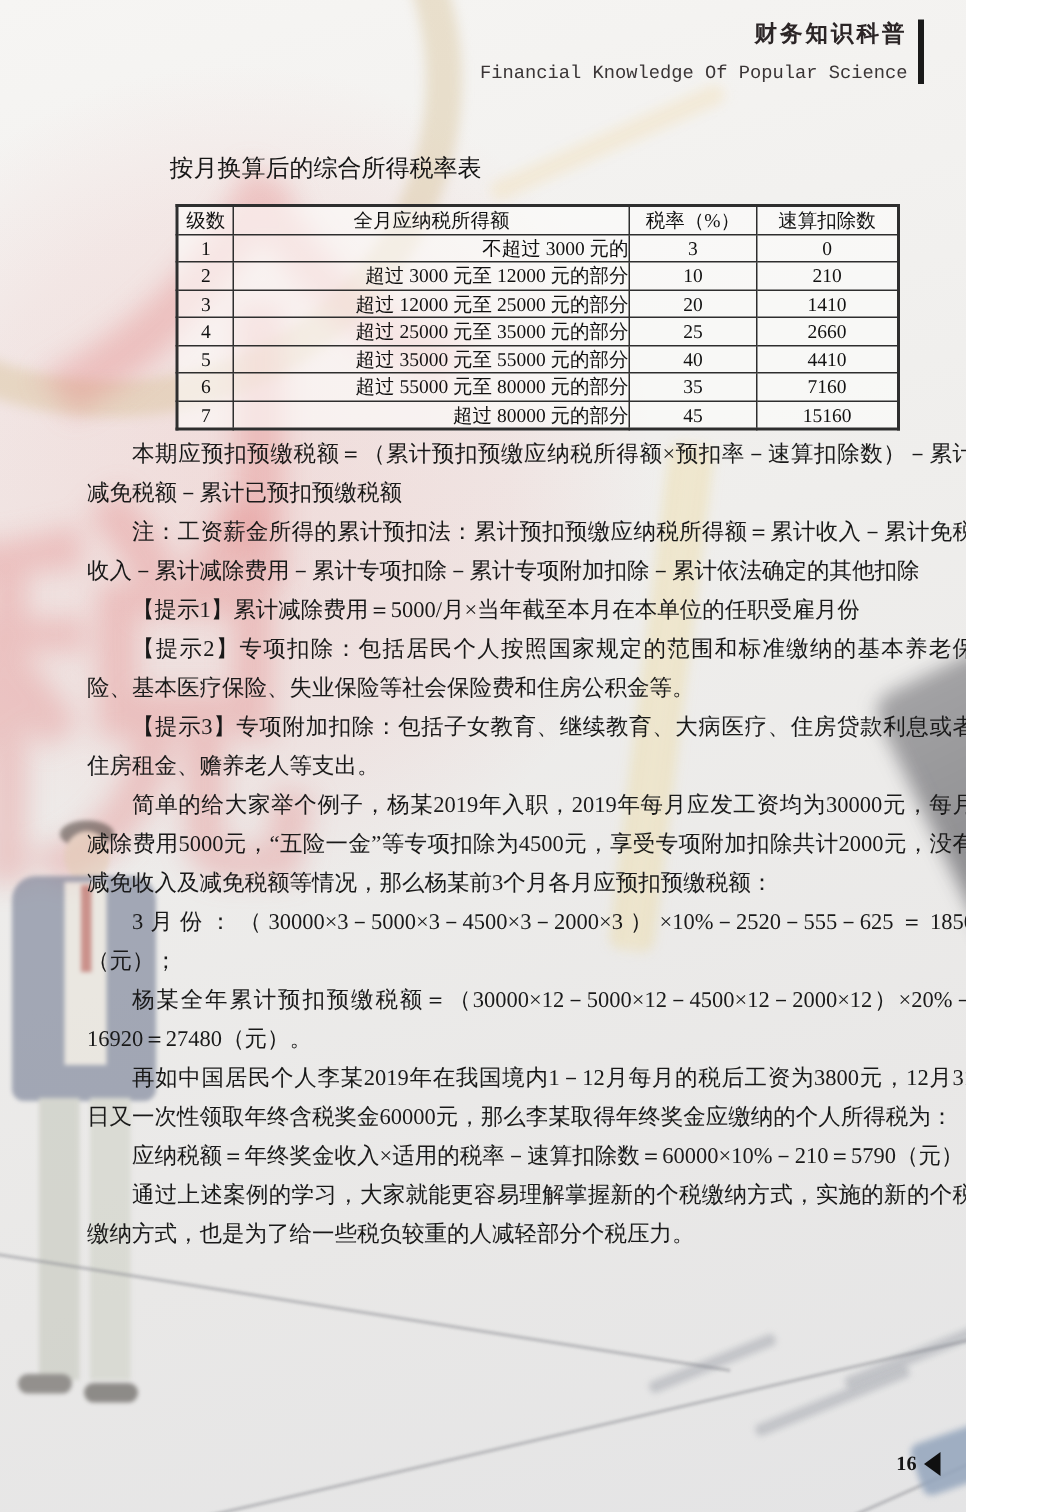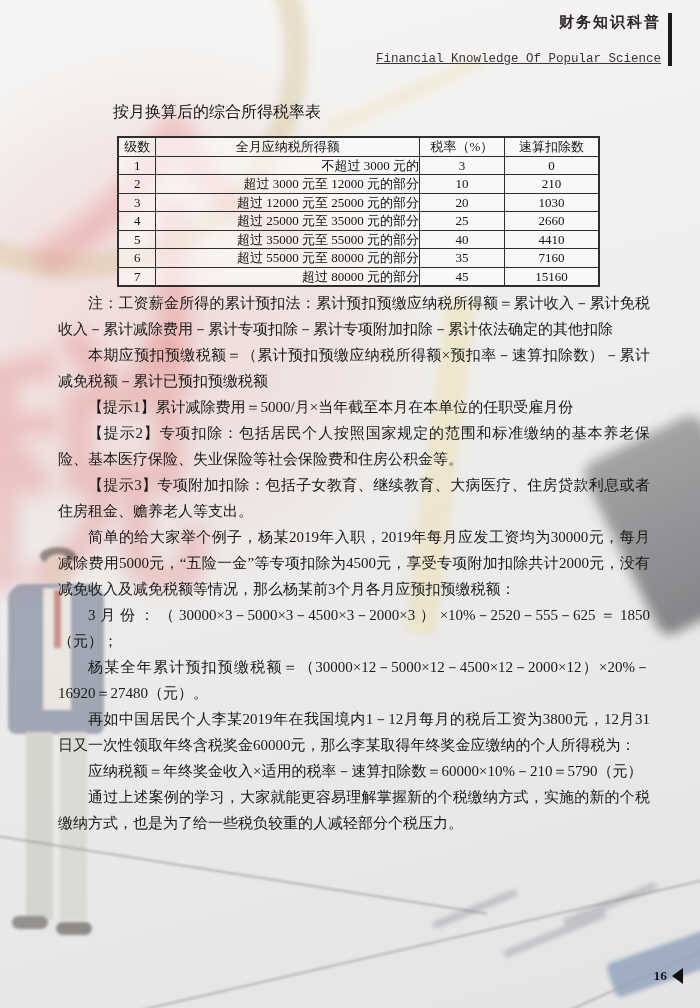--- a/index.html
+++ b/index.html
@@ -1,17 +1,17 @@
 <!DOCTYPE html>
 <html><head>
 <meta charset="utf-8">
 <style>
   html,body{margin:0;padding:0;}
   body{width:700px;height:1008px;font-family:"Liberation Serif","DejaVu Serif",serif;}
-  .page{position:relative;width:700px;height:1008px;overflow:hidden;color:#1d1d1d;
+  .page{position:relative;width:644px;height:1008px;overflow:hidden;color:#1d1d1d;
         background:linear-gradient(165deg,#f6f5f3 0%,#efeeec 40%,#e9e8e7 75%,#e4e4e5 100%);}
   
   .decor{position:absolute;z-index:1;pointer-events:none;}
   .pink-wash{left:-120px;top:40px;width:560px;height:560px;border-radius:50%;
      background:radial-gradient(circle,rgba(238,160,160,.26) 0%,rgba(238,160,160,.14) 45%,transparent 70%);}
   .lens-ring{left:-160px;top:-170px;width:420px;height:400px;border-radius:50%;
      border:24px solid rgba(212,188,142,.38);filter:blur(4px);}
   .lens-glint{left:320px;top:88px;width:170px;height:14px;background:rgba(242,228,196,.55);
      transform:rotate(-24deg);filter:blur(4px);border-radius:7px;}
   .stamp{color:rgba(224,112,112,.30);filter:blur(9px);font-weight:bold;line-height:1;
@@ -42,22 +42,22 @@
   .fig-tie{left:54px;top:38px;width:7px;height:58px;background:#b0493f;}
   .fig-pants-l{left:26px;top:180px;width:27px;height:188px;background:#c3c6ba;}
   .fig-pants-r{left:60px;top:180px;width:27px;height:188px;background:#cdd0c4;}
   .fig-shoe-l{left:12px;top:364px;width:36px;height:13px;border-radius:7px;background:#4e4a45;}
   .fig-shoe-r{left:56px;top:370px;width:36px;height:13px;border-radius:7px;background:#44403b;}
   
   .content{position:absolute;inset:0;z-index:10;}
   .hdr{position:absolute;top:13px;right:28px;display:flex;align-items:stretch;gap:7px;}
   .hdr-text{text-align:right;}
   .hdr-zh{font-size:15px;font-weight:bold;letter-spacing:2px;color:#2b2526;}
-  .hdr-en{font-size:12.5px;margin-top:20px;color:#3a3536;
-     font-family:"Liberation Mono","DejaVu Sans Mono",monospace;letter-spacing:0px;text-decoration:underline;}
+  .hdr-en{font-size:12.5px;margin-top:10px;color:#3a3536;
+     font-family:"Liberation Mono","DejaVu Sans Mono",monospace;letter-spacing:0px;}
   .hdr-bar{width:4px;background:#1a1a1a;}
   .doc-title{position:absolute;left:113px;top:102px;font-size:16px;color:#161616;}
   .tbl-wrap{position:absolute;left:117px;top:136px;}
   table{border-collapse:collapse;width:483px;font-size:13px;color:#111;
      background:rgba(253,253,252,.6);border:2px solid #2e2e2e;}
   th,td{border:1px solid #2e2e2e;padding:0 0;height:17.5px;line-height:15px;
      text-align:center;font-weight:normal;}
   td.desc{text-align:right;}
   .body-text{position:absolute;left:58px;top:290px;width:592px;font-size:15px;
      line-height:26px;text-align:justify;color:#191919;}
@@ -136,21 +136,21 @@
           <tr>
             <td>2</td>
             <td class="desc">超过 3000 元至 12000 元的部分</td>
             <td>10</td>
             <td>210</td>
           </tr>
           <tr>
             <td>3</td>
             <td class="desc">超过 12000 元至 25000 元的部分</td>
             <td>20</td>
-            <td>1030</td>
+            <td>1410</td>
           </tr>
           <tr>
             <td>4</td>
             <td class="desc">超过 25000 元至 35000 元的部分</td>
             <td>25</td>
             <td>2660</td>
           </tr>
           <tr>
             <td>5</td>
             <td class="desc">超过 35000 元至 55000 元的部分</td>
@@ -167,22 +167,22 @@
             <td>7</td>
             <td class="desc">超过 80000 元的部分</td>
             <td>45</td>
             <td>15160</td>
           </tr>
         </tbody>
       </table>
     </div>
 
     <div class="body-text">
+      <p>本期应预扣预缴税额＝（累计预扣预缴应纳税所得额×预扣率－速算扣除数）－累计减免税额－累计已预扣预缴税额</p>
       <p>注：工资薪金所得的累计预扣法：累计预扣预缴应纳税所得额＝累计收入－累计免税收入－累计减除费用－累计专项扣除－累计专项附加扣除－累计依法确定的其他扣除</p>
-      <p>本期应预扣预缴税额＝（累计预扣预缴应纳税所得额×预扣率－速算扣除数）－累计减免税额－累计已预扣预缴税额</p>
       <p>【提示1】累计减除费用＝5000/月×当年截至本月在本单位的任职受雇月份</p>
       <p>【提示2】专项扣除：包括居民个人按照国家规定的范围和标准缴纳的基本养老保险、基本医疗保险、失业保险等社会保险费和住房公积金等。</p>
       <p>【提示3】专项附加扣除：包括子女教育、继续教育、大病医疗、住房贷款利息或者住房租金、赡养老人等支出。</p>
       <p>简单的给大家举个例子，杨某2019年入职，2019年每月应发工资均为30000元，每月减除费用5000元，“五险一金”等专项扣除为4500元，享受专项附加扣除共计2000元，没有减免收入及减免税额等情况，那么杨某前3个月各月应预扣预缴税额：</p>
       <p>3月份：（30000×3－5000×3－4500×3－2000×3）×10%－2520－555－625＝1850（元）；</p>
       <p>杨某全年累计预扣预缴税额＝（30000×12－5000×12－4500×12－2000×12）×20%－16920＝27480（元）。</p>
       <p>再如中国居民个人李某2019年在我国境内1－12月每月的税后工资为3800元，12月31日又一次性领取年终含税奖金60000元，那么李某取得年终奖金应缴纳的个人所得税为：</p>
       <p>应纳税额＝年终奖金收入×适用的税率－速算扣除数＝60000×10%－210＝5790（元）</p>
       <p>通过上述案例的学习，大家就能更容易理解掌握新的个税缴纳方式，实施的新的个税缴纳方式，也是为了给一些税负较重的人减轻部分个税压力。</p>
     </div>

